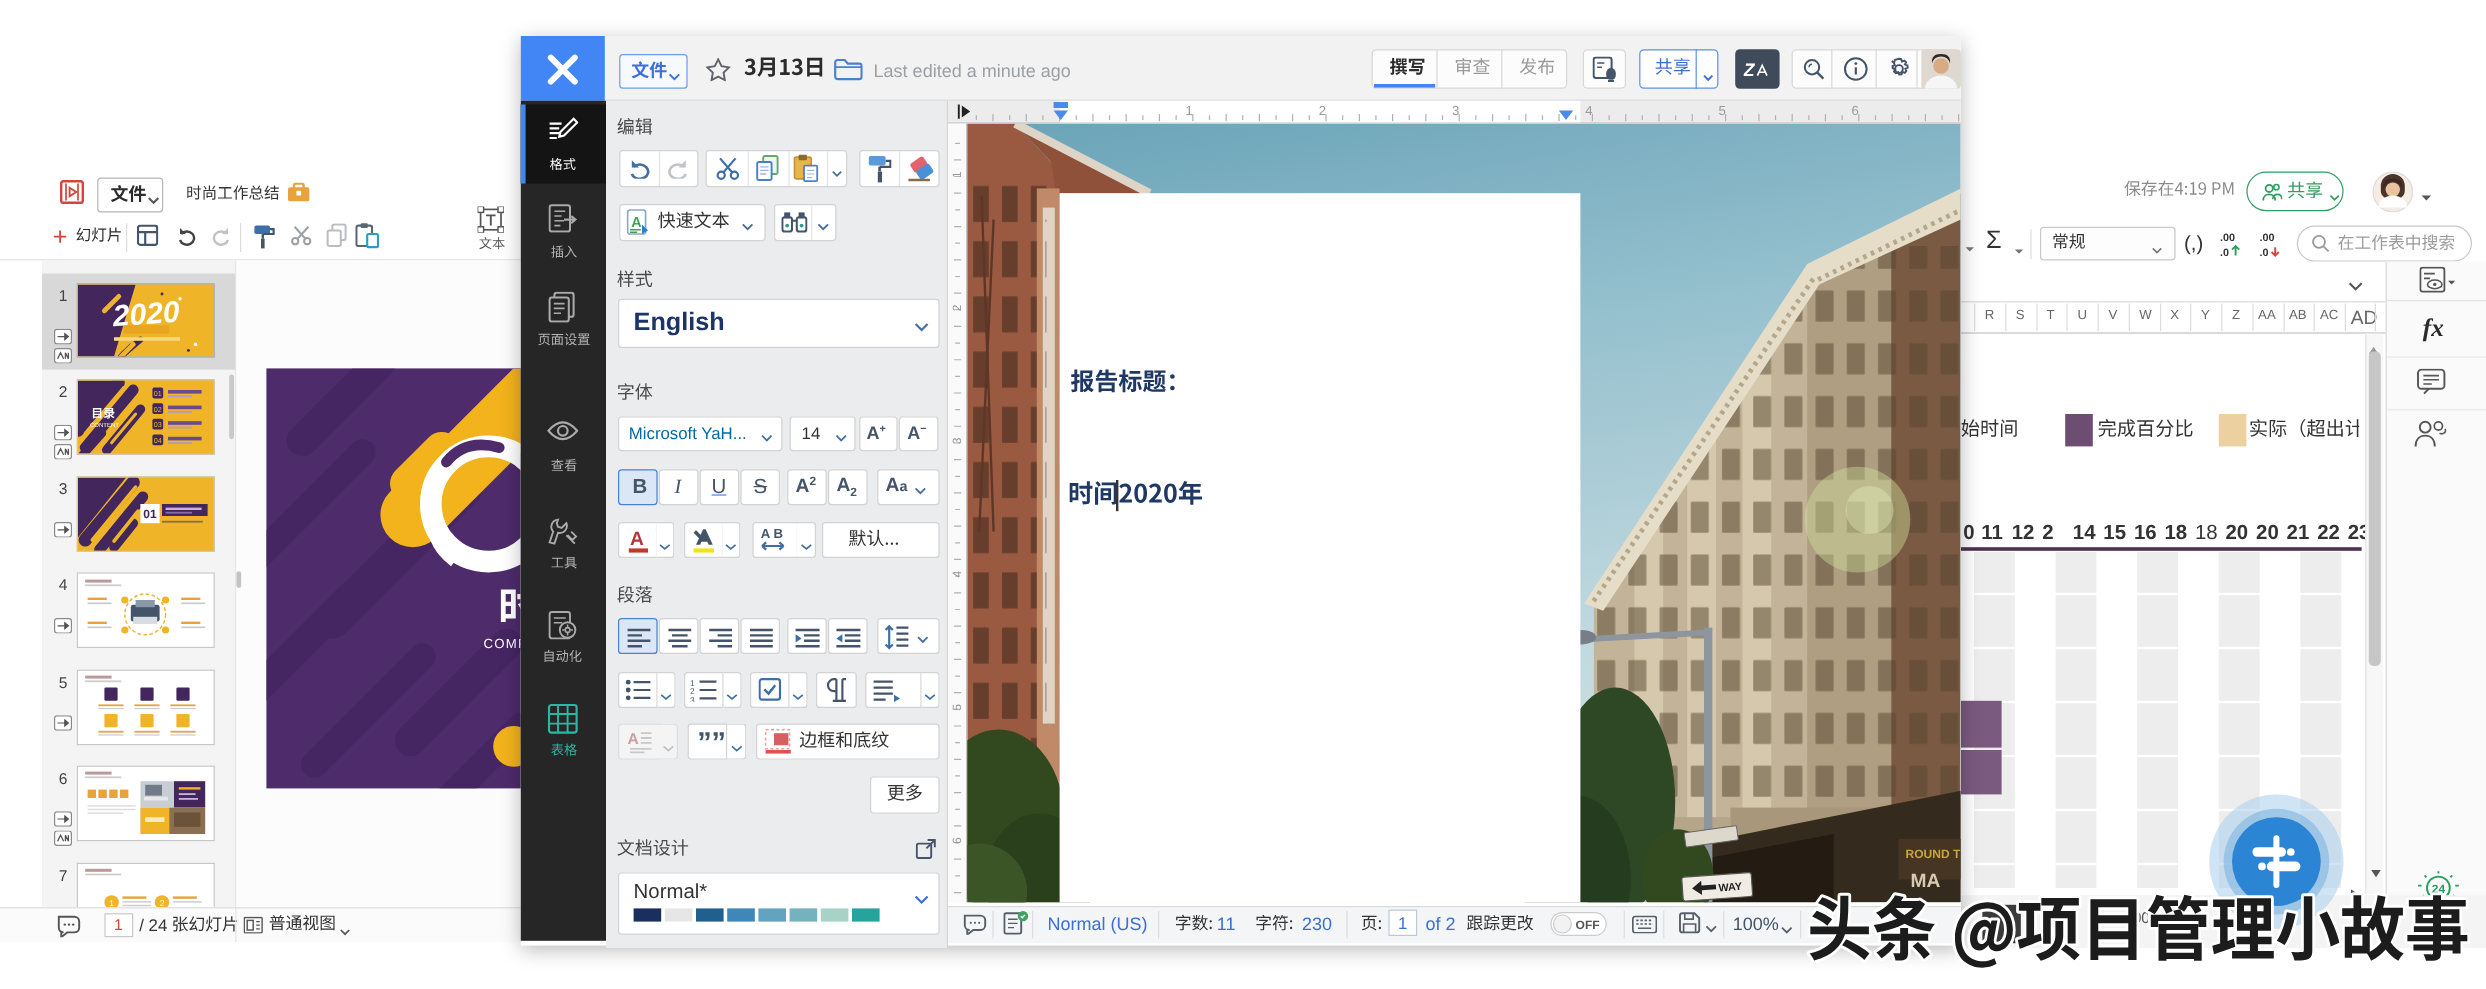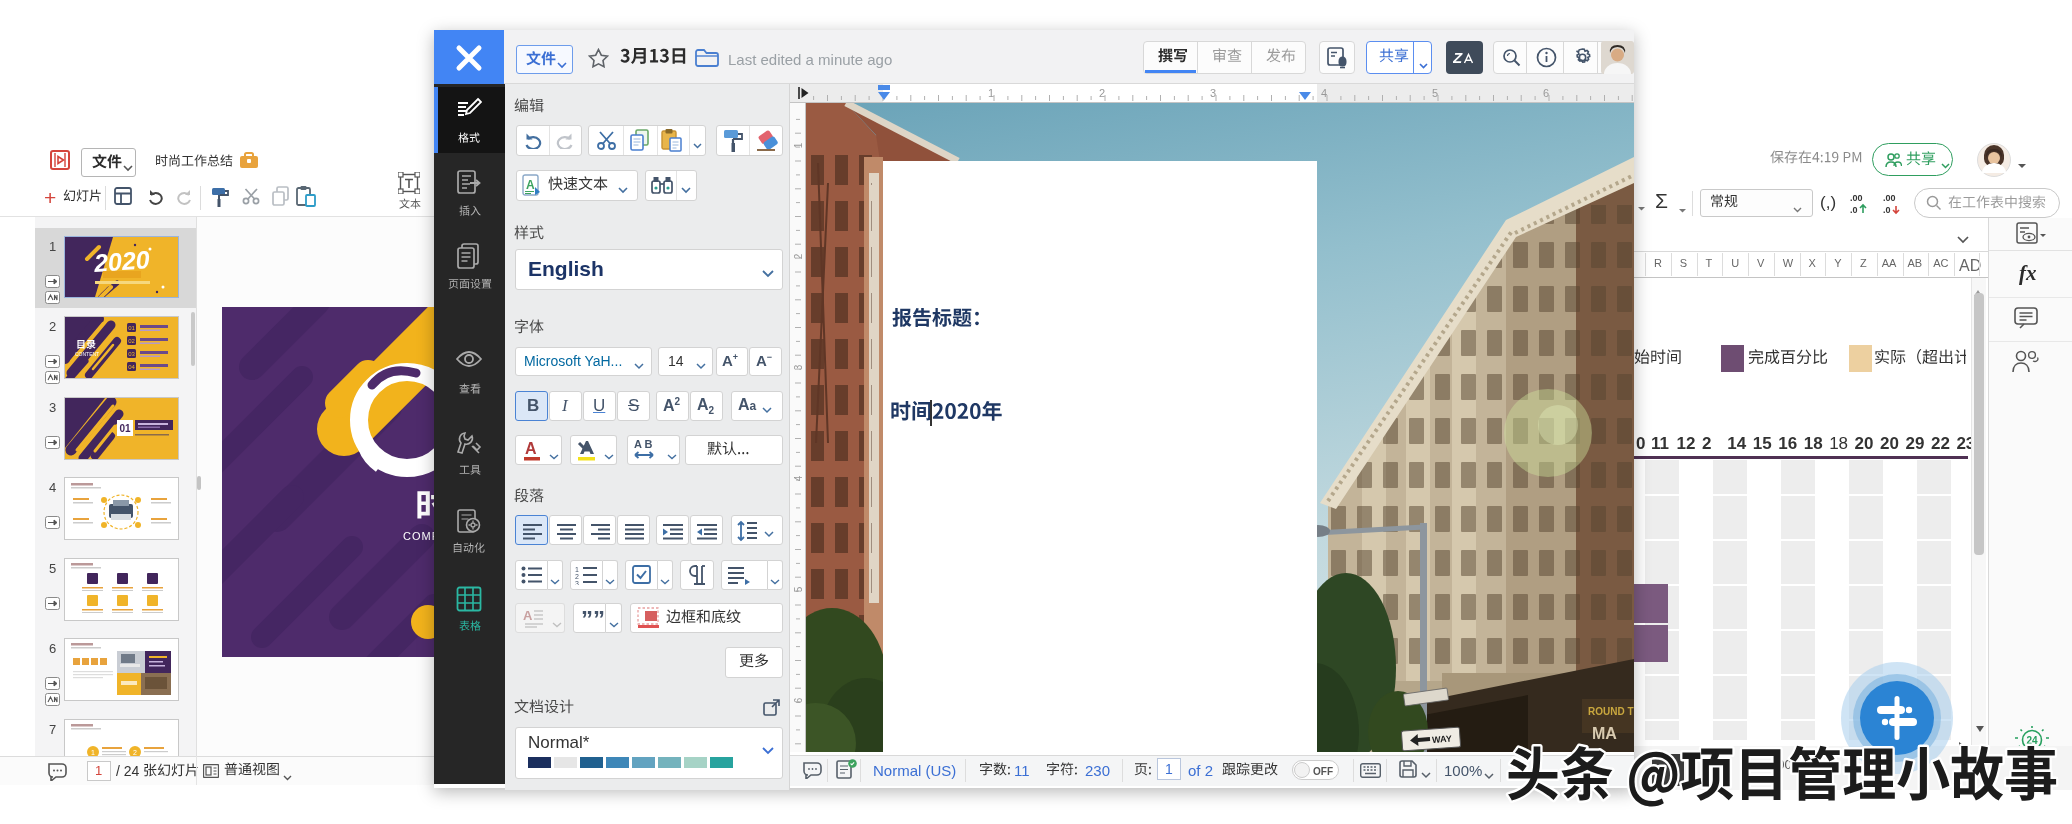--- a/index.html
+++ b/index.html
@@ -452,21 +452,21 @@
 <div style="position:absolute;left:1651.0px;top:434px;font-size:17px;color:#333;font-weight:700;white-space:nowrap;letter-spacing:0;">11</div>
 <div style="position:absolute;left:1676.45px;top:434px;font-size:17px;color:#333;font-weight:700;white-space:nowrap;letter-spacing:0;">12</div>
 <div style="position:absolute;left:1701.9px;top:434px;font-size:17px;color:#333;font-weight:700;white-space:nowrap;letter-spacing:0;">2</div>
 <div style="position:absolute;left:1727.35px;top:434px;font-size:17px;color:#333;font-weight:700;white-space:nowrap;letter-spacing:0;">14</div>
 <div style="position:absolute;left:1752.8px;top:434px;font-size:17px;color:#333;font-weight:700;white-space:nowrap;letter-spacing:0;">15</div>
 <div style="position:absolute;left:1778.25px;top:434px;font-size:17px;color:#333;font-weight:700;white-space:nowrap;letter-spacing:0;">16</div>
 <div style="position:absolute;left:1803.7px;top:434px;font-size:17px;color:#333;font-weight:700;white-space:nowrap;letter-spacing:0;">18</div>
 <div style="position:absolute;left:1829.15px;top:434px;font-size:17px;color:#333;font-weight:400;white-space:nowrap;letter-spacing:0;text-align:center;">18</div>
 <div style="position:absolute;left:1854.6px;top:434px;font-size:17px;color:#333;font-weight:700;white-space:nowrap;letter-spacing:0;">20</div>
 <div style="position:absolute;left:1880.05px;top:434px;font-size:17px;color:#333;font-weight:700;white-space:nowrap;letter-spacing:0;">20</div>
-<div style="position:absolute;left:1905.5px;top:434px;font-size:17px;color:#333;font-weight:700;white-space:nowrap;letter-spacing:0;">29</div>
+<div style="position:absolute;left:1905.5px;top:434px;font-size:17px;color:#333;font-weight:700;white-space:nowrap;letter-spacing:0;">21</div>
 <div style="position:absolute;left:1930.95px;top:434px;font-size:17px;color:#333;font-weight:700;white-space:nowrap;letter-spacing:0;">22</div>
 <div style="position:absolute;left:1956.4px;top:434px;font-size:17px;color:#333;font-weight:700;white-space:nowrap;letter-spacing:0;">23</div>
 <div class="" style="position:absolute;left:1634px;top:456px;width:334px;height:2.5px;background:#4f3153"></div>
 <div class="" style="position:absolute;left:1645px;top:460px;width:34px;height:280px;background:#ededed"></div>
 <div class="" style="position:absolute;left:1713px;top:460px;width:34px;height:280px;background:#ededed"></div>
 <div class="" style="position:absolute;left:1781px;top:460px;width:34px;height:280px;background:#ededed"></div>
 <div class="" style="position:absolute;left:1849px;top:460px;width:34px;height:280px;background:#ededed"></div>
 <div class="" style="position:absolute;left:1917px;top:460px;width:34px;height:280px;background:#ededed"></div>
 <div class="" style="position:absolute;left:1645px;top:494px;width:320px;height:2px;background:#fff"></div>
 <div class="" style="position:absolute;left:1645px;top:539px;width:320px;height:2px;background:#fff"></div>

